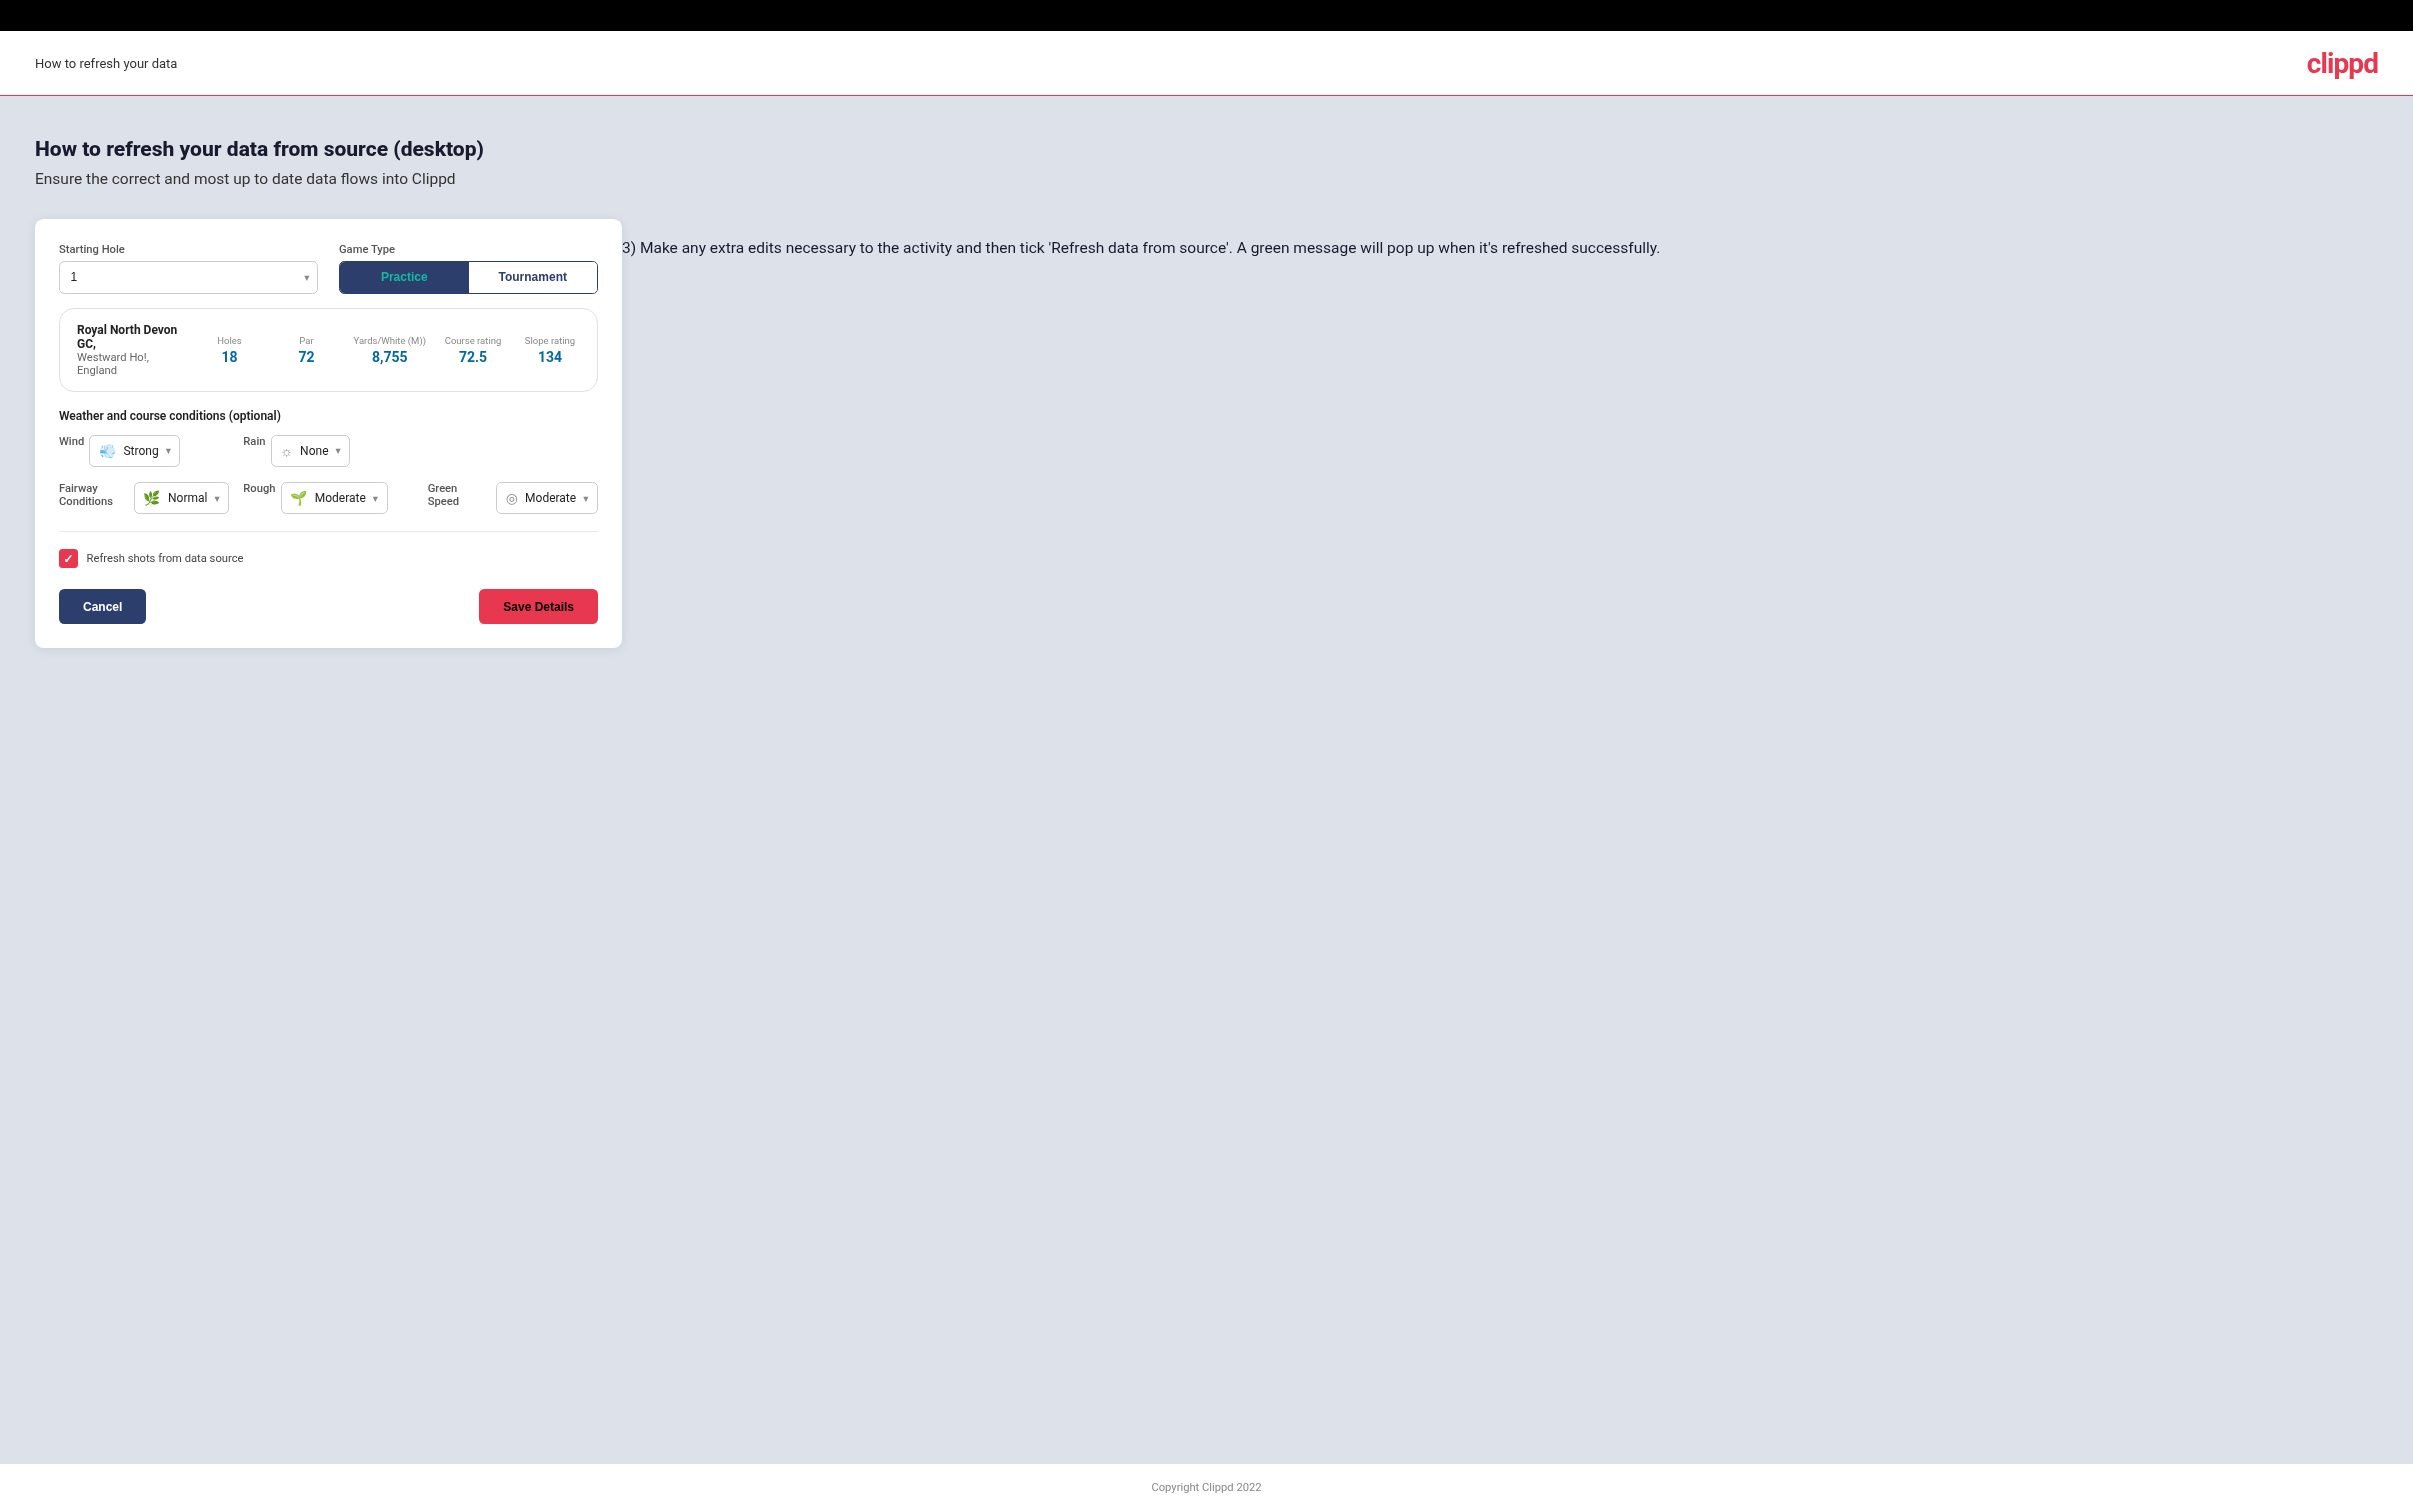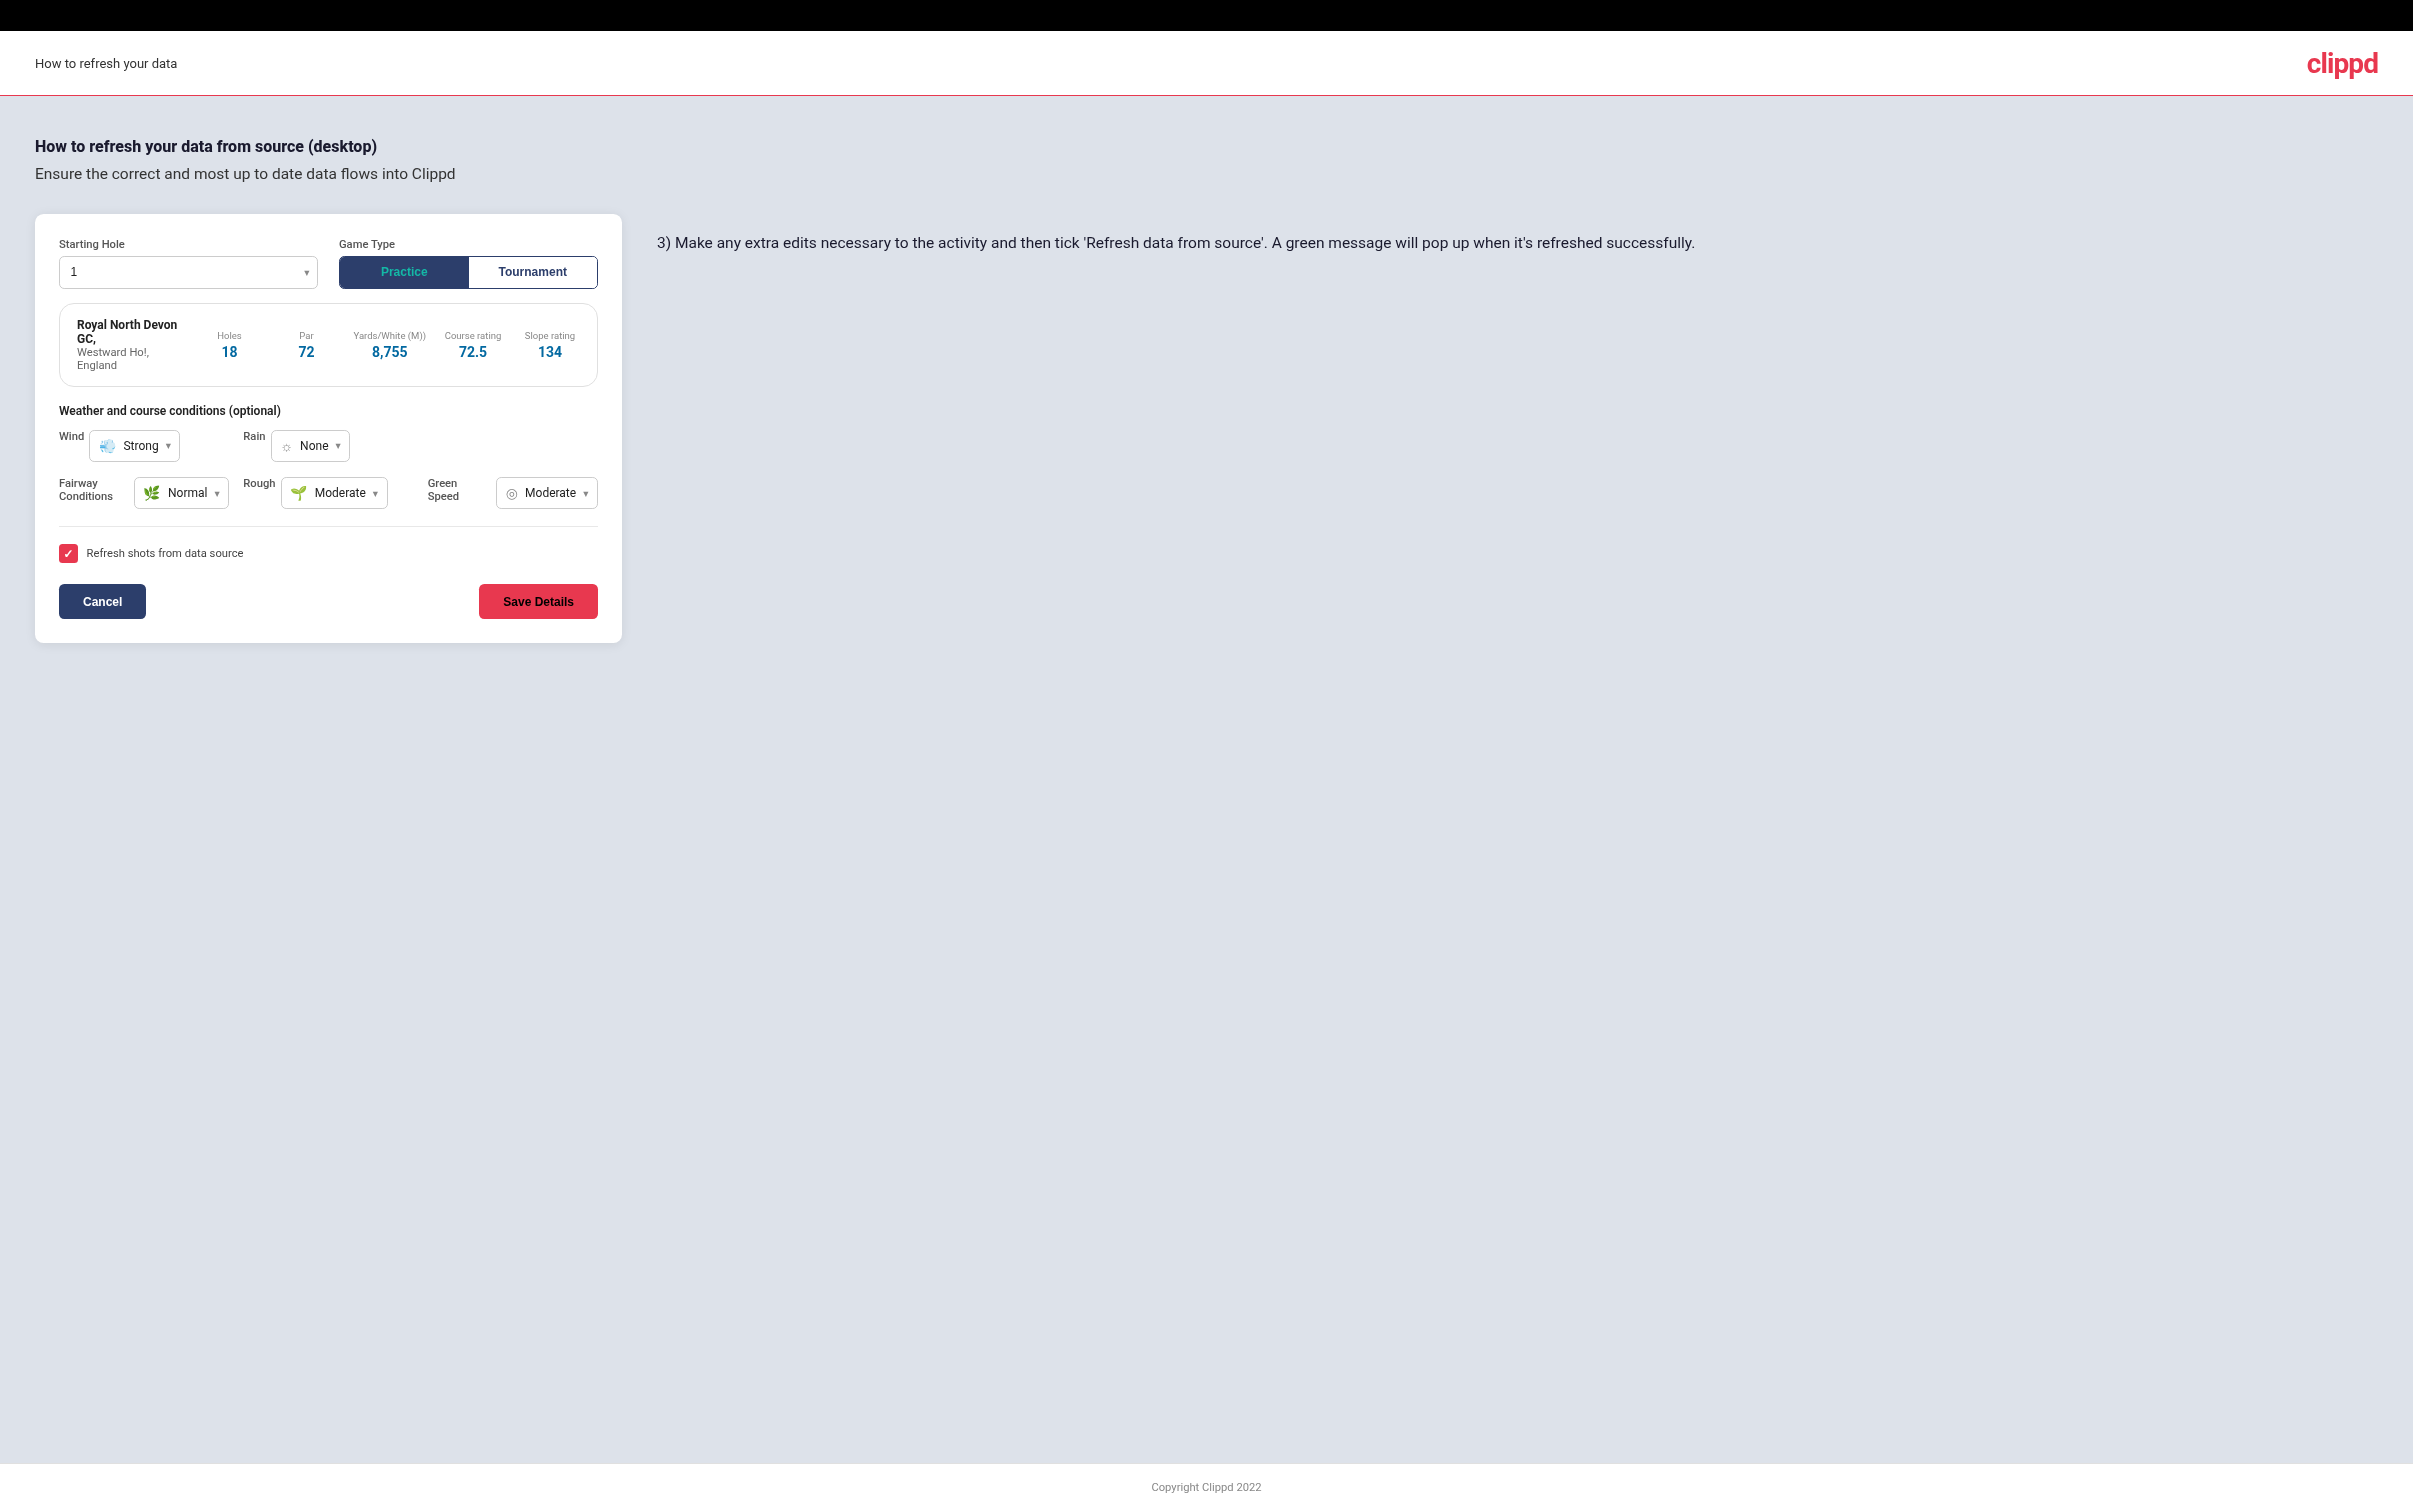--- a/index.html
+++ b/index.html
@@ -33,33 +33,32 @@
       font-weight: 700;
       color: #e8384f;
       letter-spacing: -0.9px;
     }
     .main-content {
       background: #dde2ea;
       flex: 1;
       padding: 41px 35px 35px 35px;
     }
     .page-heading {
-      font-size: 16px;
+      font-size: 21px;
       font-weight: 800;
       color: #1a1a2e;
       margin-bottom: 8.6px;
     }
     .page-subheading {
       font-size: 15.5px;
       color: #333;
       margin-bottom: 31px;
     }
     .content-area {
       display: flex;
-      gap: 35px;
       align-items: flex-start;
     }
     .form-card {
       background: #fff;
       border-radius: 8.6px;
       padding: 0;
       width: 587px;
       flex-shrink: 0;
       box-shadow: 0 1.7px 10.4px rgba(0,0,0,0.08);
       overflow: hidden;

